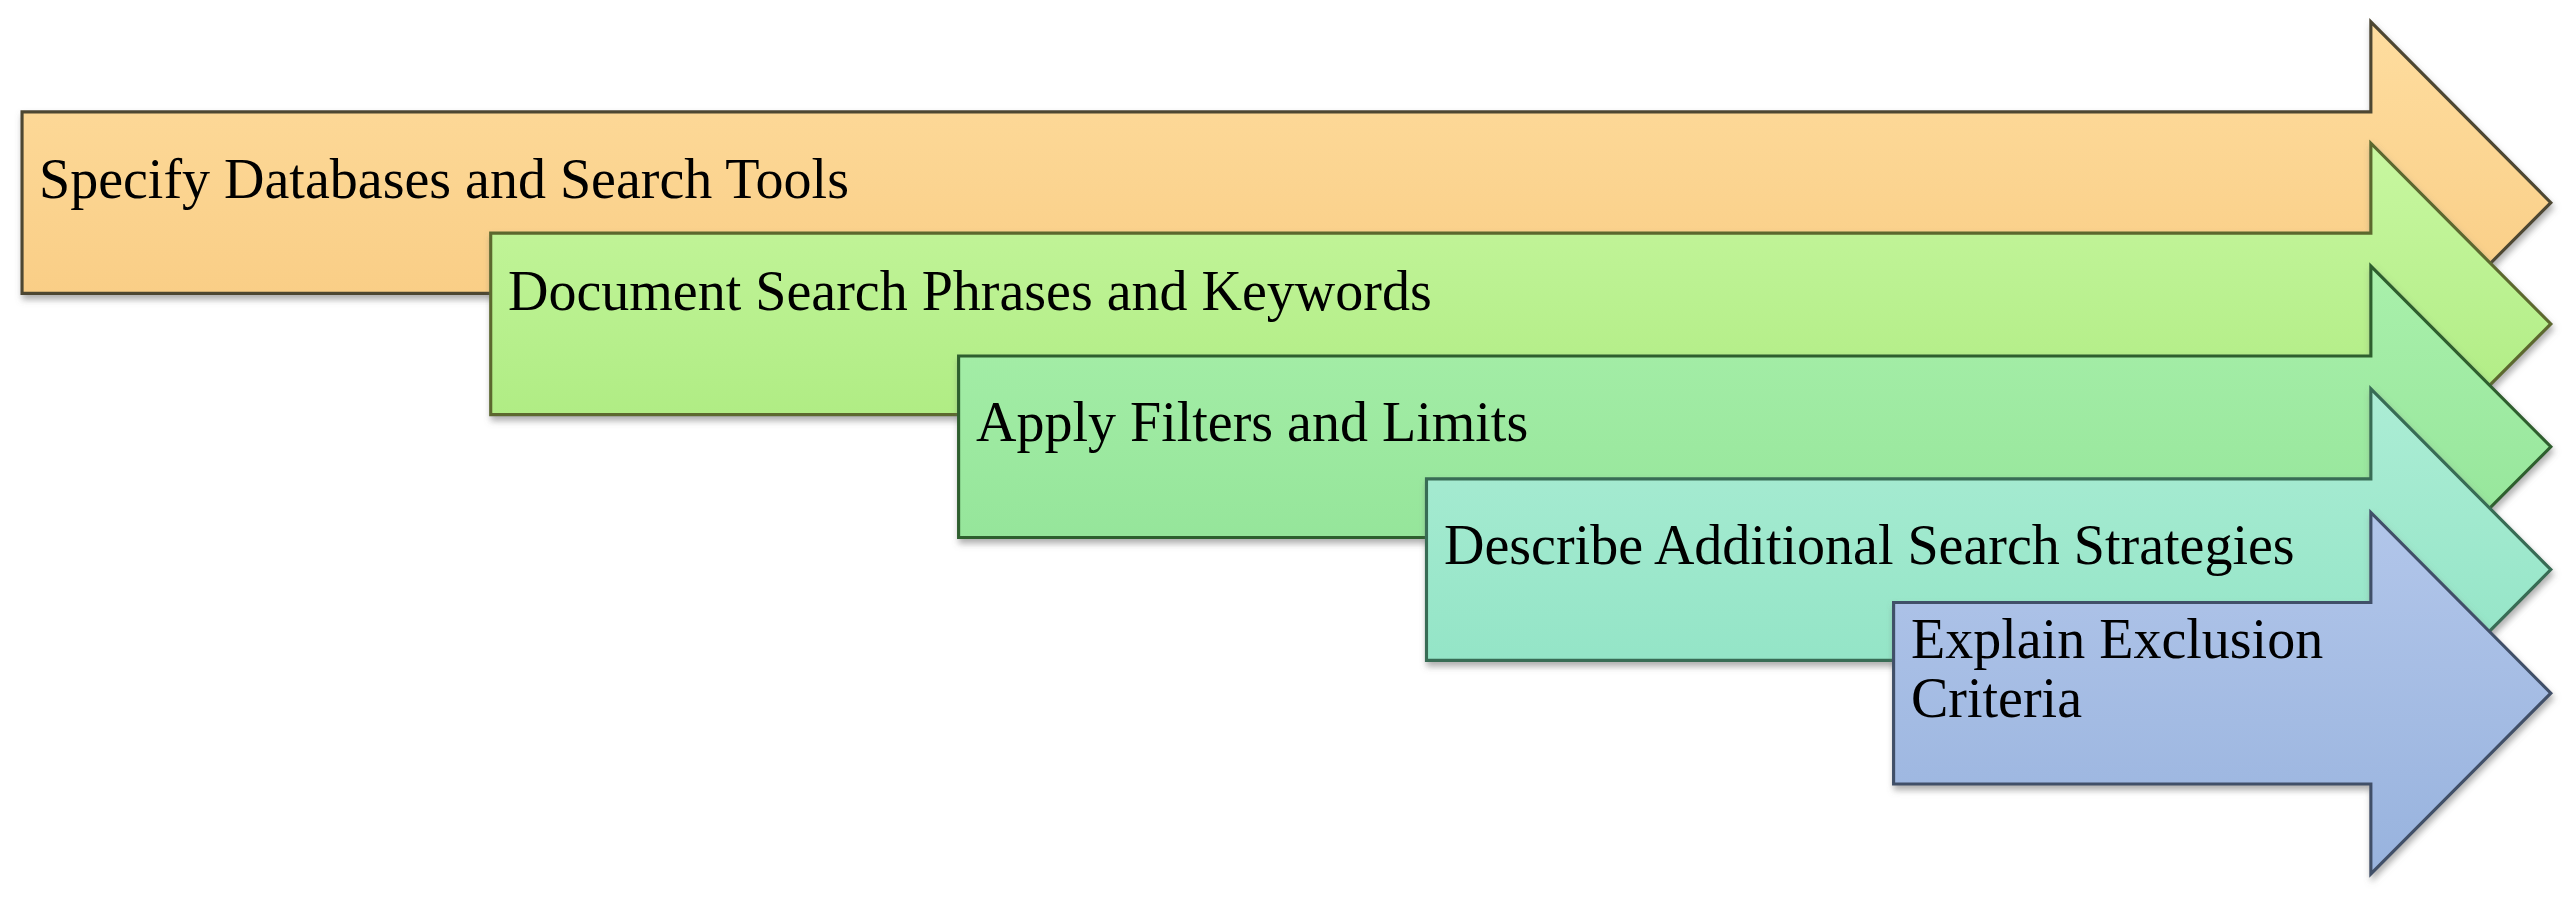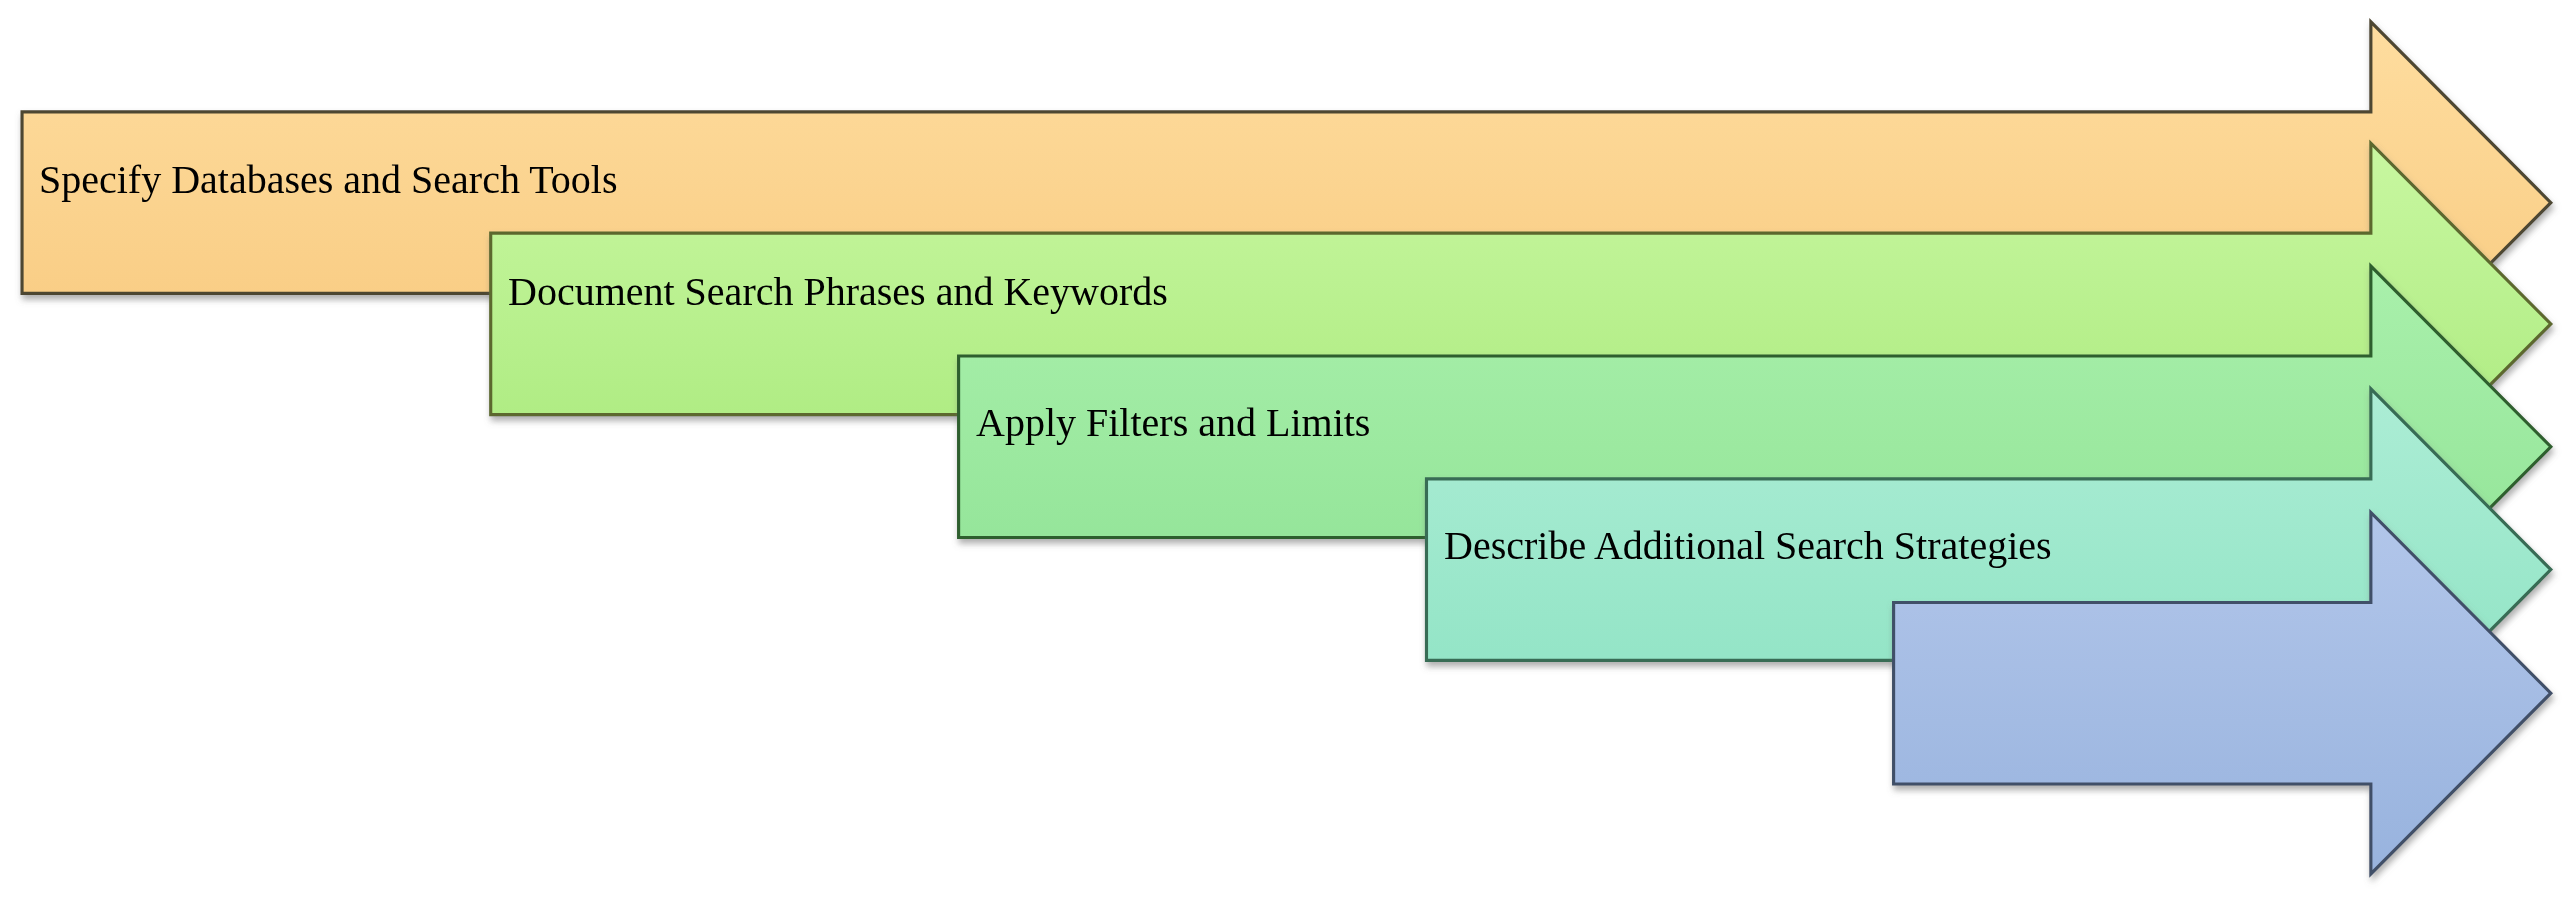--- a/index.html
+++ b/index.html
@@ -24,21 +24,21 @@
     display: block;
   }
   .arrow-shape {
     stroke-width: 4;
     stroke-linejoin: miter;
     filter: url(#ds);
   }
   .lbl {
     position: absolute;
     color: #000000;
-    font-size: 40px;
+    font-size: 56px;
     line-height: 59px;
     white-space: nowrap;
     letter-spacing: 0px;
   }
   .lbl1 { left: 39px;   top: 150px; }
   .lbl2 { left: 508px;  top: 262px; }
   .lbl3 { left: 976px; top: 393px; }
   .lbl4 { left: 1444px; top: 516px; }
   .lbl5 { left: 1911px; top: 610px; width: 470px; white-space: normal; }
 </style>
@@ -82,15 +82,16 @@
 
     <polygon class="arrow-shape" fill="url(#grad3)" points="1823,612 3030,612 3030,497 3260,728 3030,959 3030,844 1823,844" stroke="#386C54"></polygon>
 
     <polygon class="arrow-shape" fill="url(#grad4)" points="2420,770 3030,770 3030,655 3260,886 3030,1117 3030,1002 2420,1002" stroke="#414F68"></polygon>
   </svg>
 
   <div class="lbl lbl1">Specify Databases and Search Tools</div>
   <div class="lbl lbl2">Document Search Phrases and Keywords</div>
   <div class="lbl lbl4">Describe Additional Search Strategies</div>
   <div class="lbl lbl3">Apply Filters and Limits</div>
+  <div class="lbl lbl5">Explain Exclusion Criteria</div>
 
 </div>
 
 
 </body></html>

